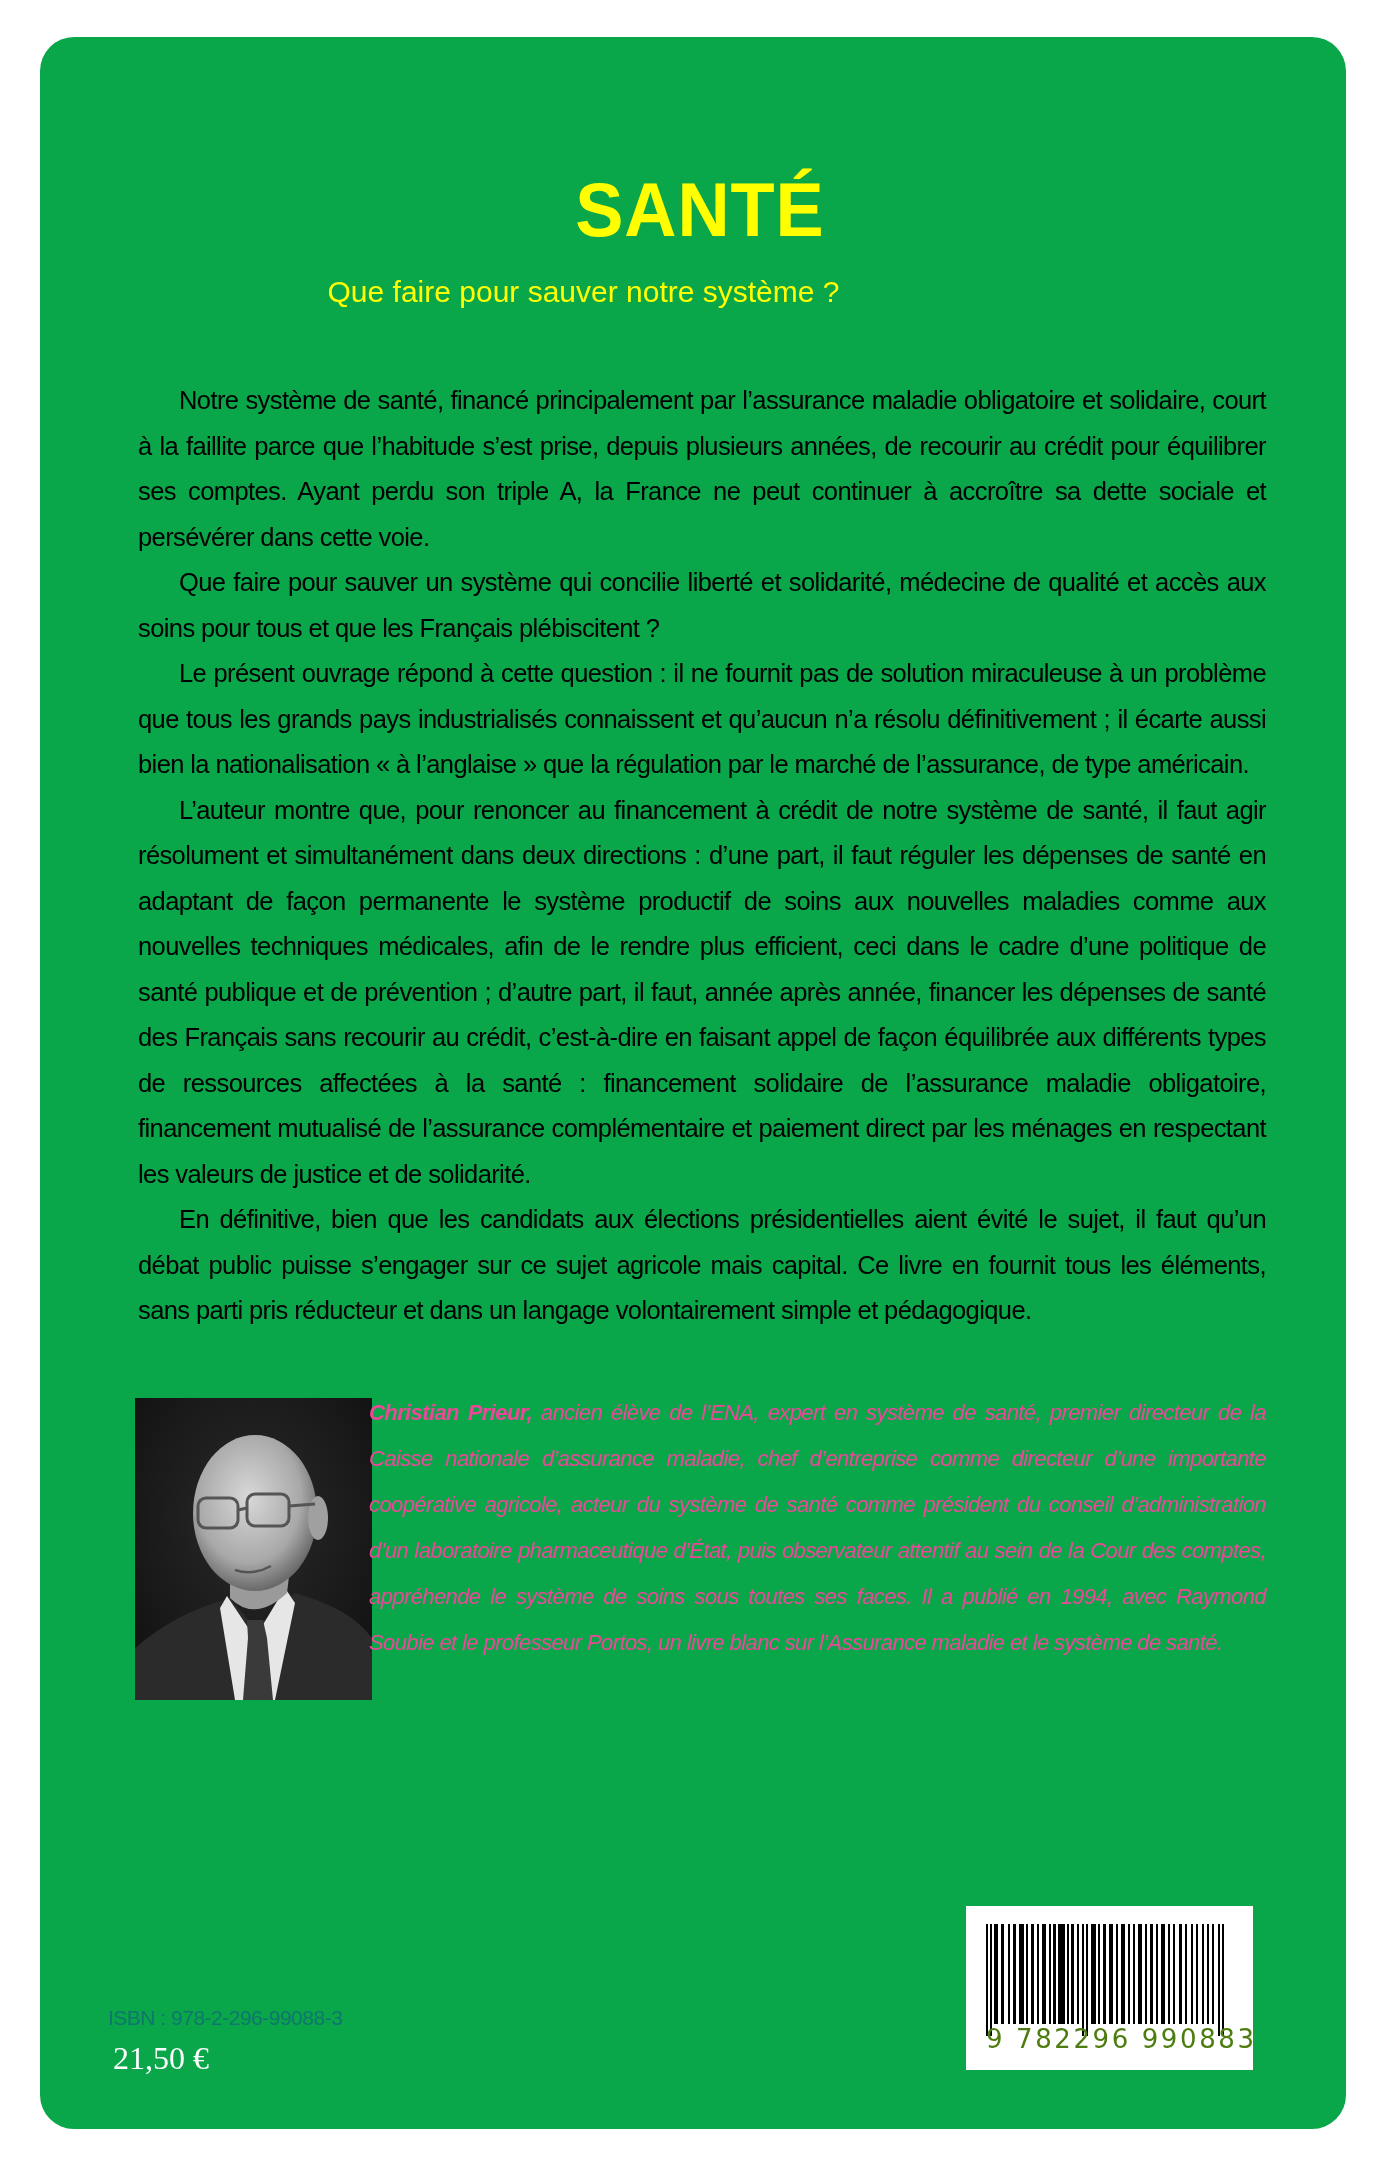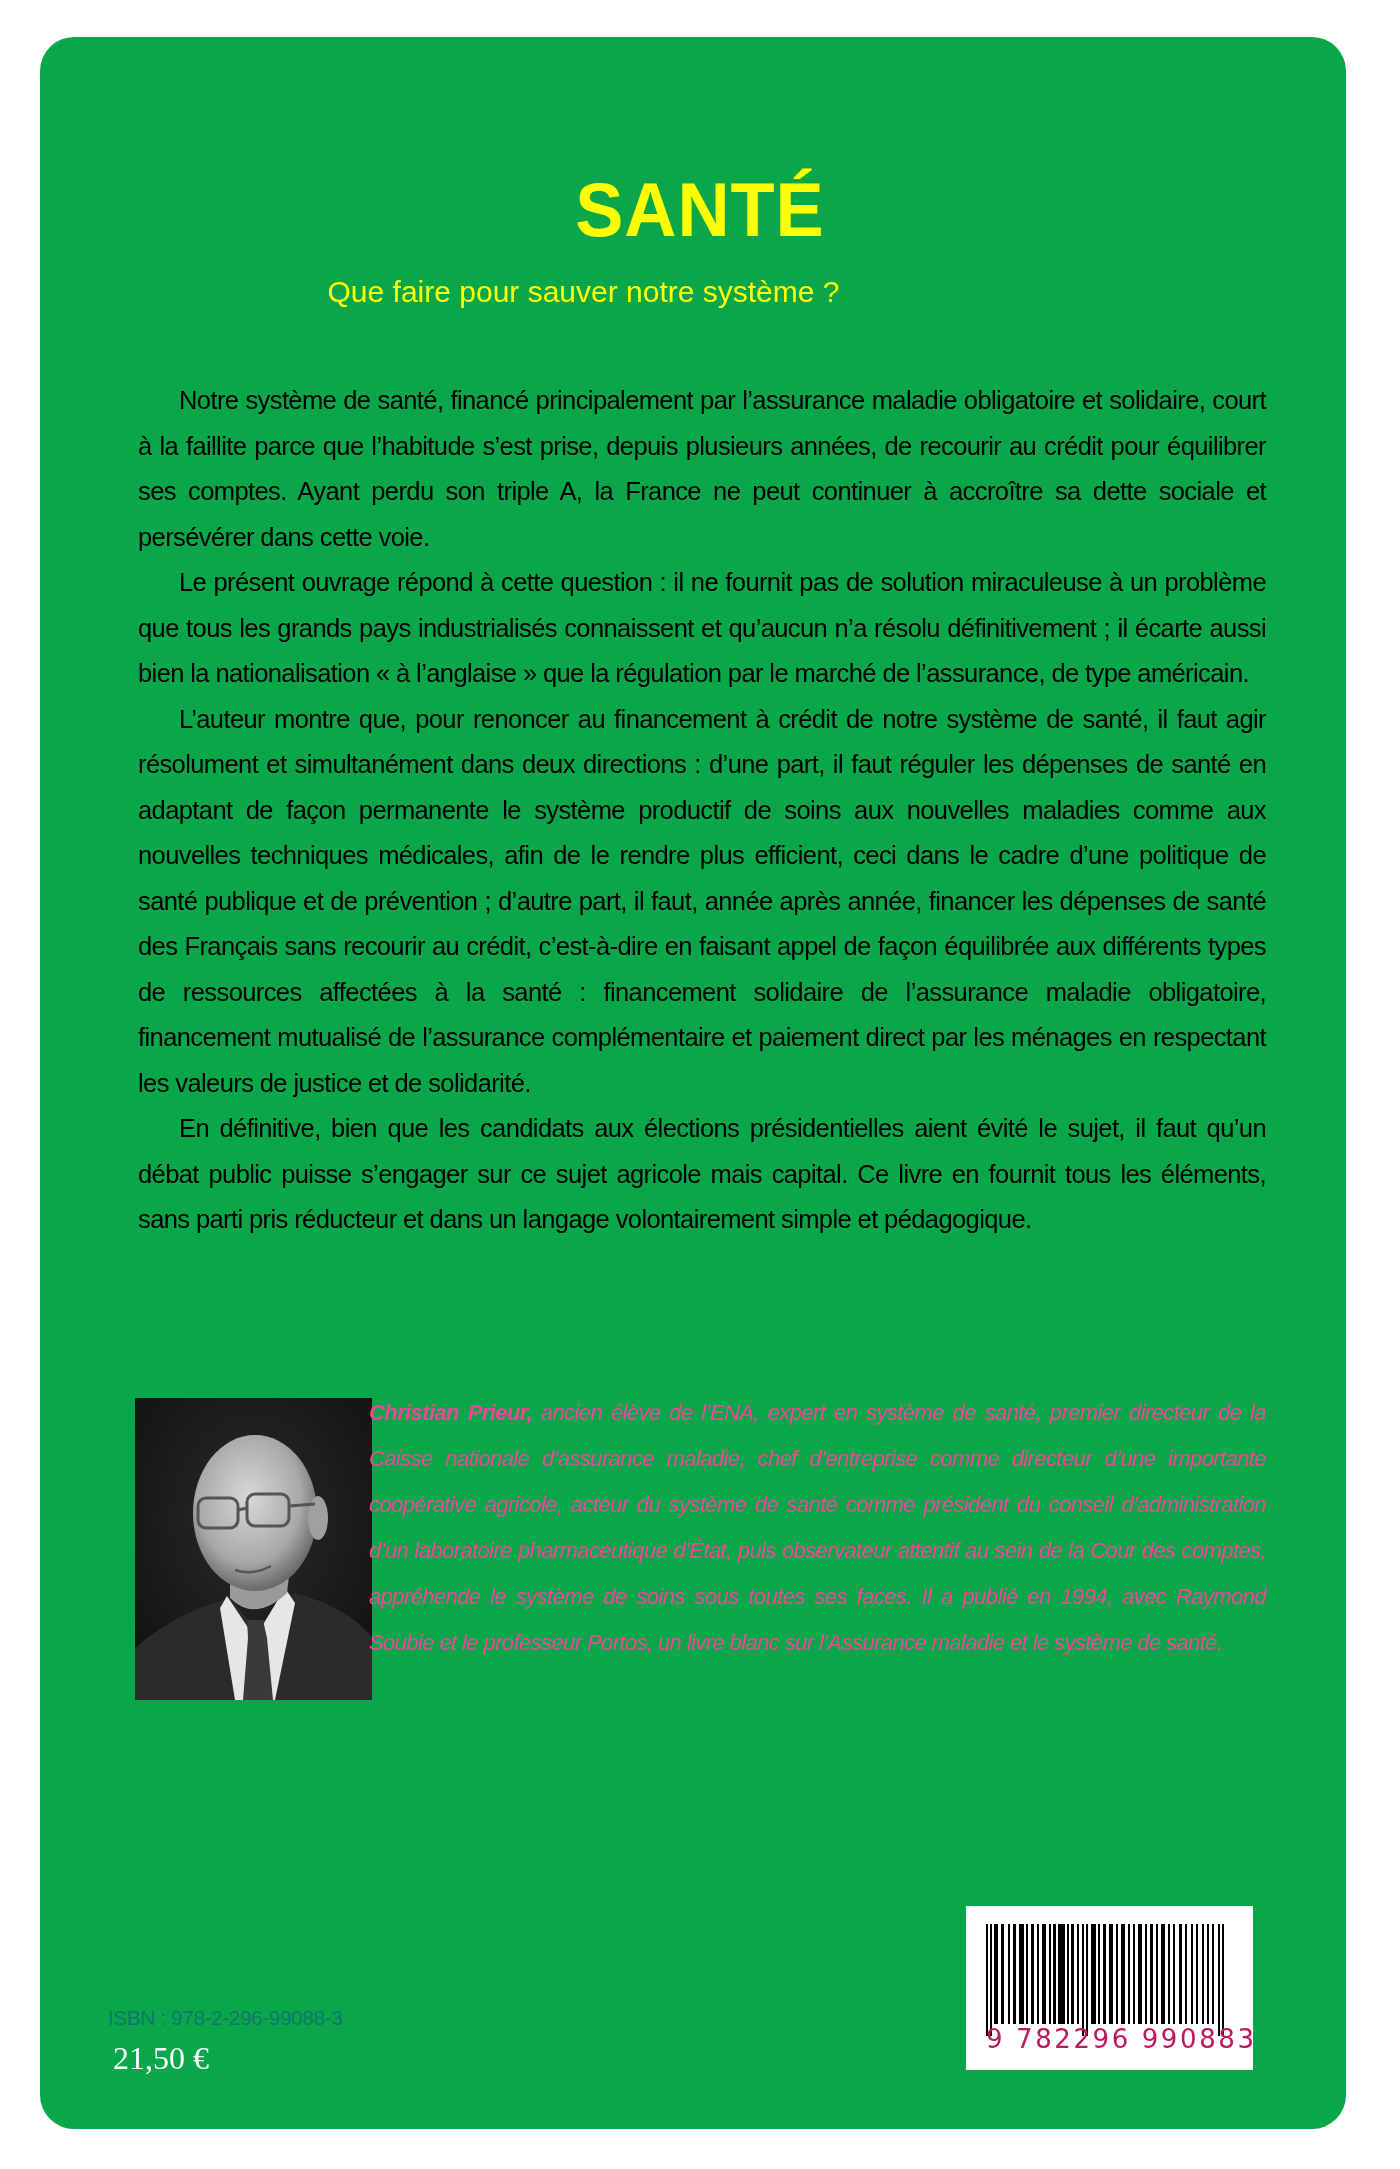--- a/index.html
+++ b/index.html
@@ -44,34 +44,35 @@
     position: absolute; left: 113px; top: 2040px;
     font-family: "Liberation Serif", serif; font-size: 32px; color: #ffffff;
   }
   .barcode-box {
     position: absolute; left: 966px; top: 1906px; width: 287px; height: 164px;
     background: #ffffff;
   }
   .barcode-box svg { position: absolute; left: 0; top: 0; }
   .barcode-digits {
     position: absolute; left: 20px; top: 118px; width: 255px;
-    font-family: "DejaVu Sans", sans-serif; font-size: 26px; color: #be185d;
+    font-family: "DejaVu Sans", sans-serif; font-size: 26px; color: #4d7c0f;
     letter-spacing: 2.6px; white-space: nowrap;
   }
 </style>
 </head>
 <body>
 
 <div class="cover"></div>
 
 <div class="title">SANTÉ</div>
 <div class="subtitle">Que faire pour sauver notre système ?</div>
 
 <div class="body-text">
   <p>Notre système de santé, financé principalement par l’assurance maladie obligatoire et solidaire, court à la faillite parce que l’habitude s’est prise, depuis plusieurs années, de recourir au crédit pour équilibrer ses comptes. Ayant perdu son triple A, la France ne peut continuer à accroître sa dette sociale et persévérer dans cette voie.</p>
+  <p>Que faire pour sauver un système qui concilie liberté et solidarité, médecine de qualité et accès aux soins pour tous et que les Français plébiscitent ?</p>
   <p>Le présent ouvrage répond à cette question : il ne fournit pas de solution miraculeuse à un problème que tous les grands pays industrialisés connaissent et qu’aucun n’a résolu définitivement ; il écarte aussi bien la nationalisation « à l’anglaise » que la régulation par le marché de l’assurance, de type américain.</p>
   <p>L’auteur montre que, pour renoncer au financement à crédit de notre système de santé, il faut agir résolument et simultanément dans deux directions : d’une part, il faut réguler les dépenses de santé en adaptant de façon permanente le système productif de soins aux nouvelles maladies comme aux nouvelles techniques médicales, afin de le rendre plus efficient, ceci dans le cadre d’une politique de santé publique et de prévention ; d’autre part, il faut, année après année, financer les dépenses de santé des Français sans recourir au crédit, c’est-à-dire en faisant appel de façon équilibrée aux différents types de ressources affectées à la santé : financement solidaire de l’assurance maladie obligatoire, financement mutualisé de l’assurance complémentaire et paiement direct par les ménages en respectant les valeurs de justice et de solidarité.</p>
   <p>En définitive, bien que les candidats aux élections présidentielles aient évité le sujet, il faut qu’un débat public puisse s’engager sur ce sujet agricole mais capital. Ce livre en fournit tous les éléments, sans parti pris réducteur et dans un langage volontairement simple et pédagogique.</p>
 </div>
 
 <div class="photo">
   <svg width="237" height="302" viewBox="0 0 237 302">
     <defs>
       <radialGradient id="bg" cx="50%" cy="40%" r="70%">
         <stop offset="0" stop-color="#2a2a2a"></stop>

